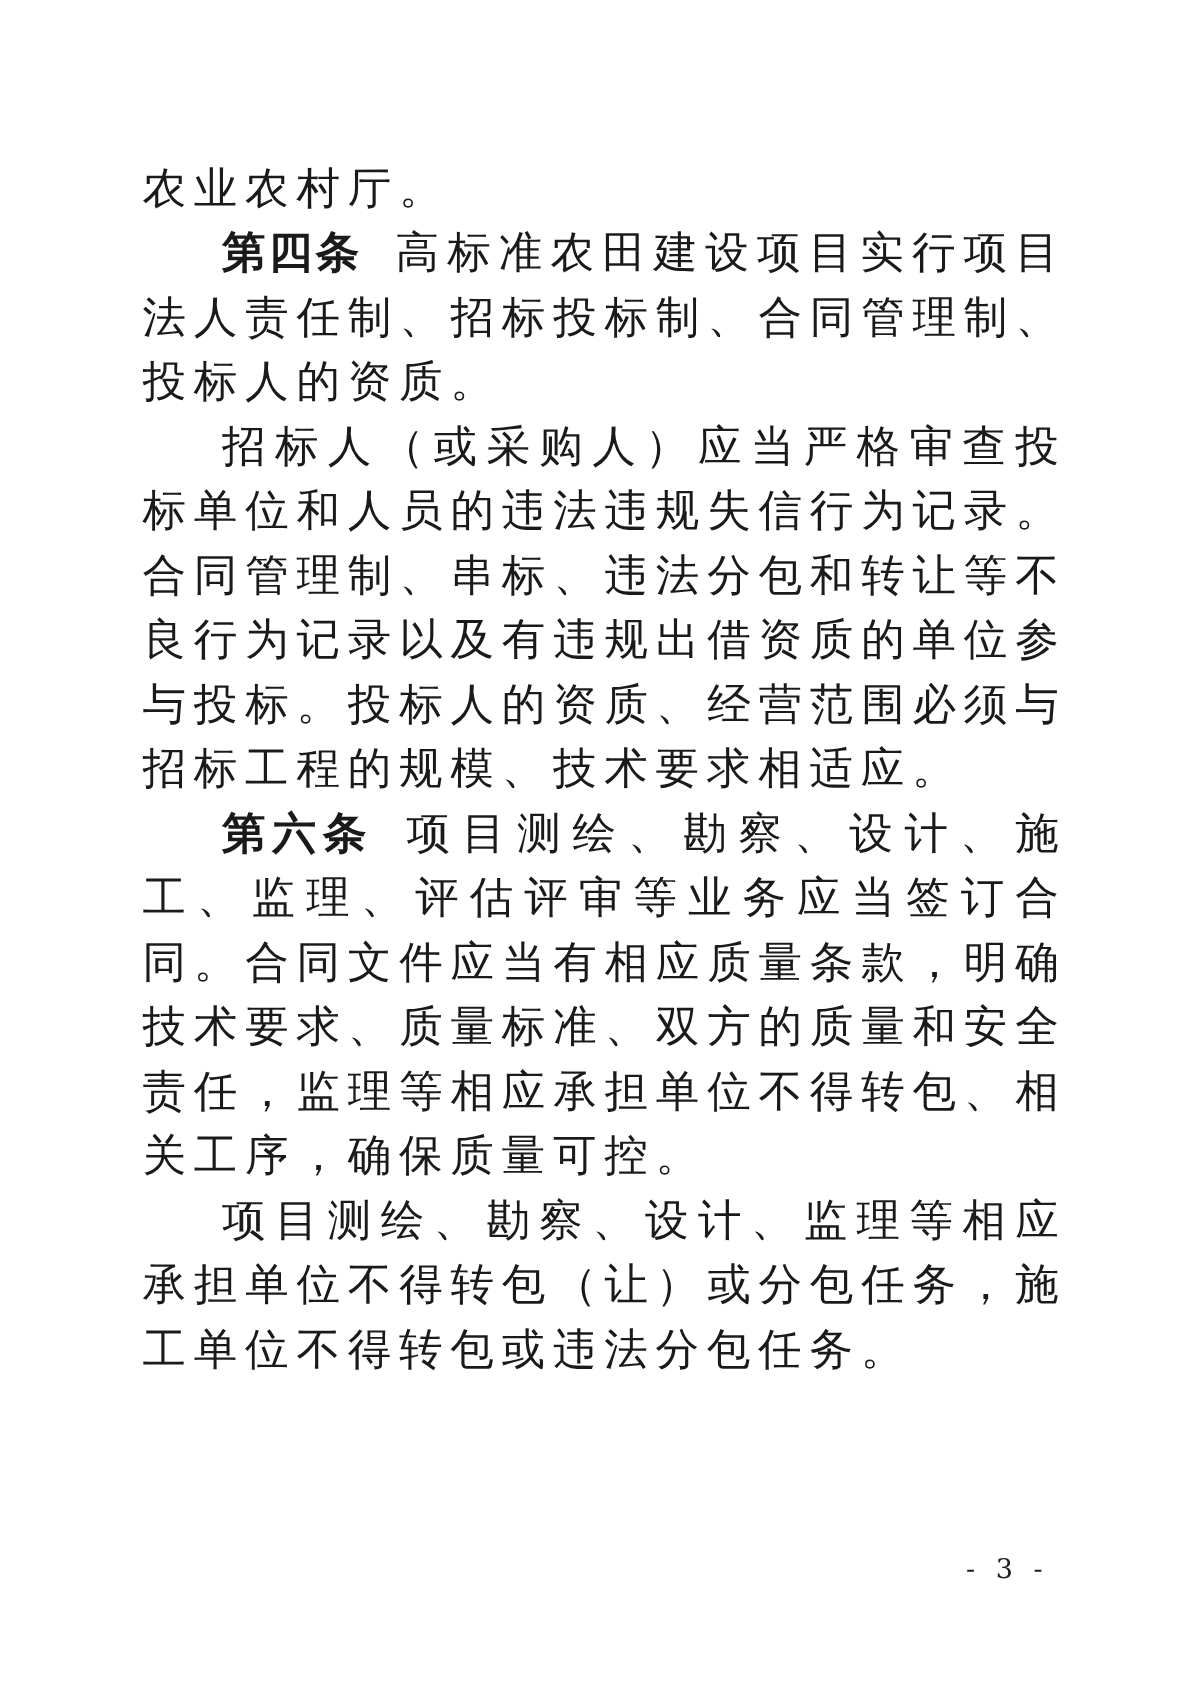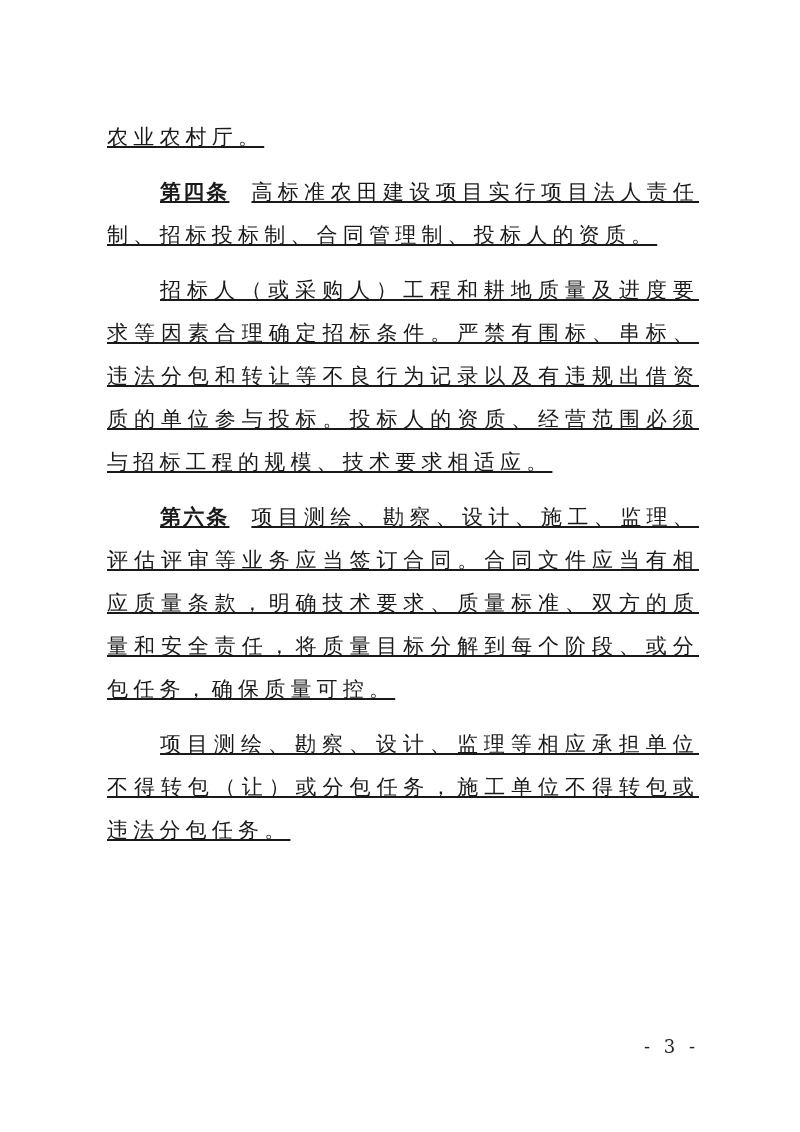--- a/index.html
+++ b/index.html
@@ -3,45 +3,45 @@
 <meta charset="utf-8">
 <style>
   html, body { margin: 0; padding: 0; }
   body {
     width: 800px; height: 1132px; background: #ffffff; position: relative; overflow: hidden;
     font-family: "DejaVu Serif", "Liberation Serif", serif; color: #1a1a1a;
   }
   .page { position: absolute; left: 0; top: 0; width: 800px; height: 1132px; }
   .body-text { position: absolute; left: 95px; top: 104px; width: 616px; }
   .para {
-    font-size: 21px; line-height: 43px; letter-spacing: 5.2px;
-    text-align: justify; text-align-last: left; margin: 12px; word-break: break-all; text-decoration: underline;
+    font-size: 29px; line-height: 43px; letter-spacing: 5.2px;
+    text-align: justify; text-align-last: left; margin: 0; word-break: break-all;
   }
   .para.indent { text-indent: 53px; }
   .article { font-family: "DejaVu Sans", "Liberation Sans", sans-serif; font-weight: bold; letter-spacing: 2px; margin-right: 22px; }
   .page-number {
     position: absolute; left: 644px; top: 1036px; font-size: 18px; letter-spacing: 4px;
     font-family: "DejaVu Serif", "Liberation Serif", serif; color: #222;
   }
 </style>
 </head>
 <body>
 
 <div class="page">
   <div class="body-text">
     <p class="para">
       <span>农业农村厅。</span>
     </p>
     <p class="para indent">
       <span class="article">第四条</span><span>高标准农田建设项目实行项目法人责任制、招标投标制、合同管理制、投标人的资质。</span>
     </p>
     <p class="para indent">
-      <span>招标人（或采购人）工程和耕地质量及进度要求等因素合理确定招标条件。严禁有围标、串标、违法分包和转让等不良行为记录以及有违规出借资质的单位参与投标。投标人的资质、经营范围必须与招标工程的规模、技术要求相适应。</span>
+      <span>招标人（或采购人）应当严格审查投标单位和人员的违法违规失信行为记录。合同管理制、串标、违法分包和转让等不良行为记录以及有违规出借资质的单位参与投标。投标人的资质、经营范围必须与招标工程的规模、技术要求相适应。</span>
     </p>
     <p class="para indent">
-      <span class="article">第六条</span><span>项目测绘、勘察、设计、施工、监理、评估评审等业务应当签订合同。合同文件应当有相应质量条款，明确技术要求、质量标准、双方的质量和安全责任，将质量目标分解到每个阶段、或分包任务，确保质量可控。</span>
+      <span class="article">第六条</span><span>项目测绘、勘察、设计、施工、监理、评估评审等业务应当签订合同。合同文件应当有相应质量条款，明确技术要求、质量标准、双方的质量和安全责任，监理等相应承担单位不得转包、相关工序，确保质量可控。</span>
     </p>
     <p class="para indent">
       <span>项目测绘、勘察、设计、监理等相应承担单位不得转包（让）或分包任务，施工单位不得转包或违法分包任务。</span>
     </p>
   </div>
   <div class="page-number">- 3 -</div>
 </div>
 
 </body></html>

